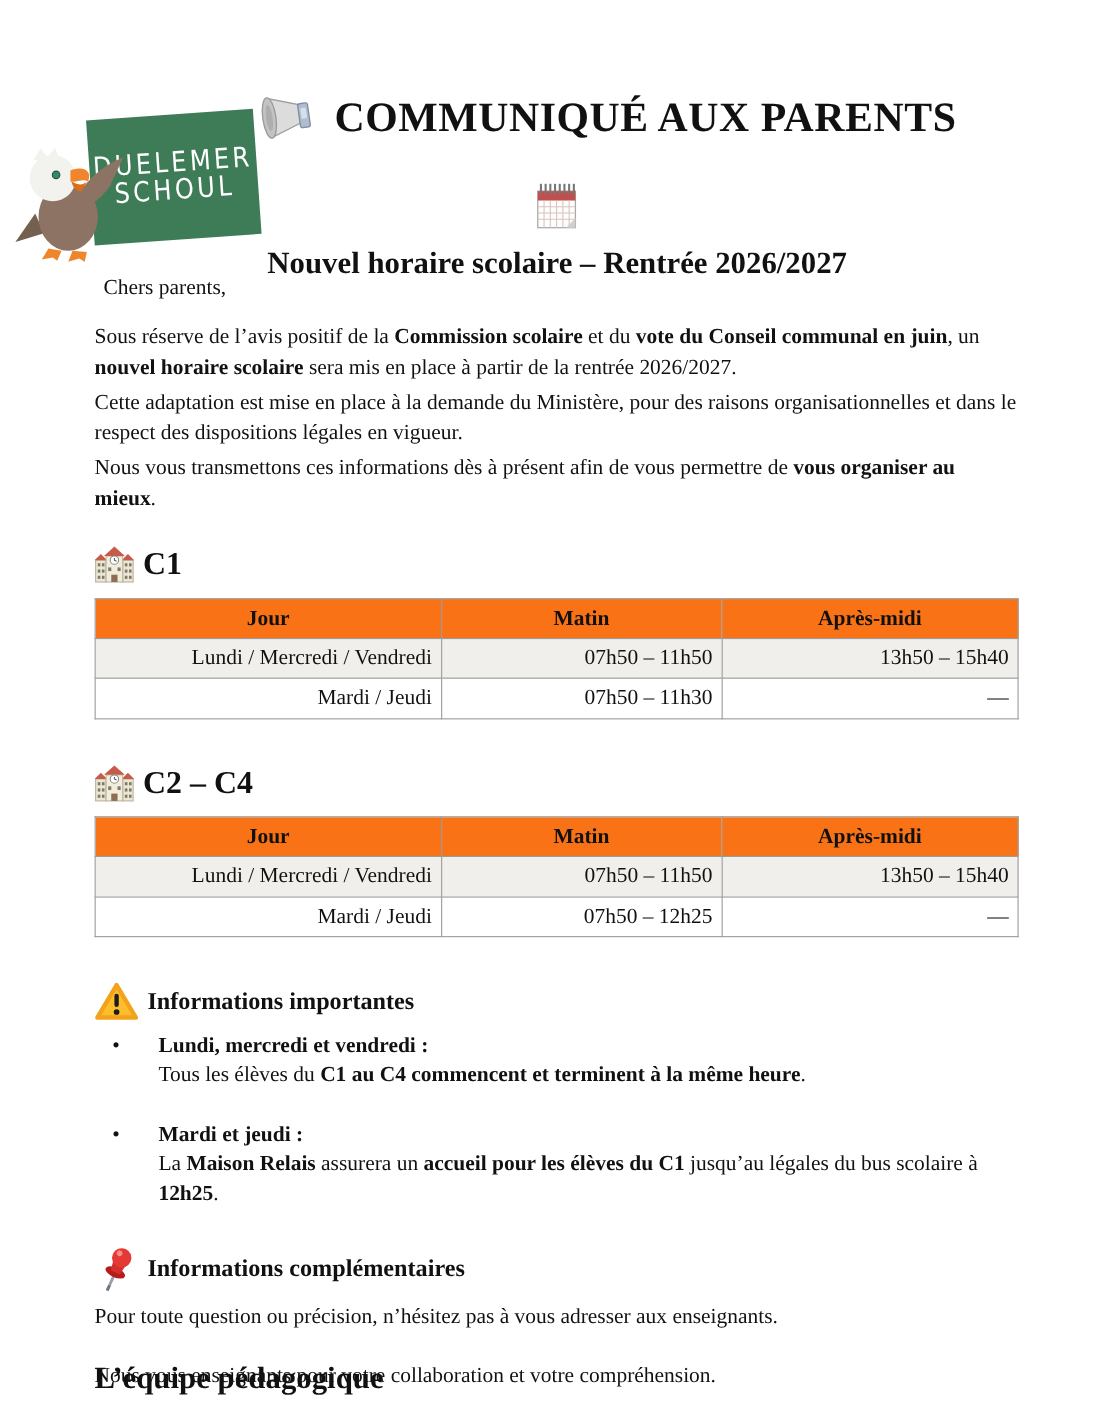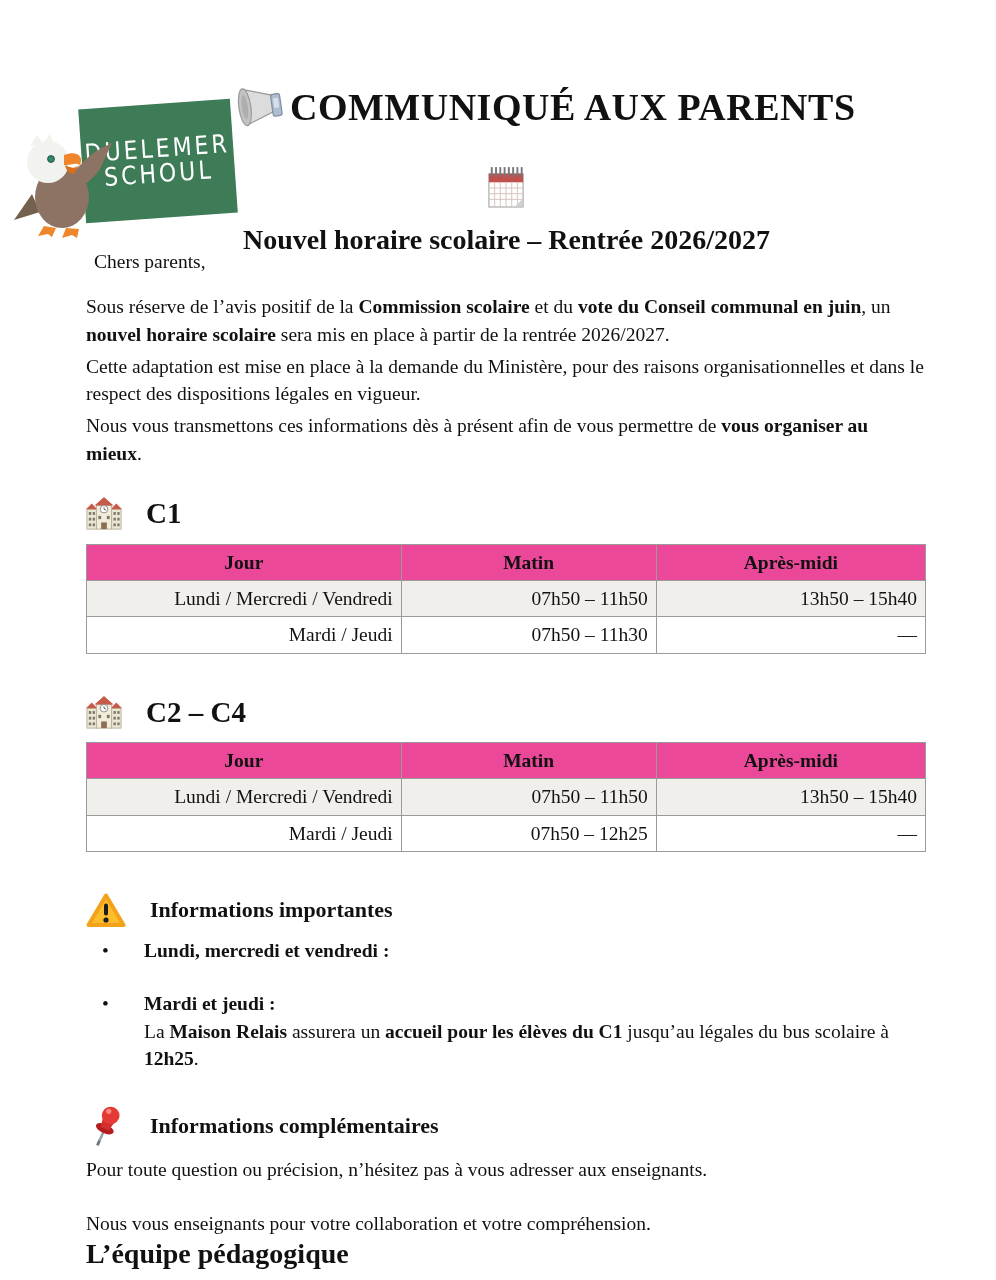--- a/index.html
+++ b/index.html
@@ -19,43 +19,43 @@
     background:var(--board-green,#3E7C58); transform:rotate(-4deg);
     display:flex; flex-direction:column; align-items:center; justify-content:center;
     gap:2px;
   }
   .board span {
     color:#fff; font-family:"DejaVu Sans",sans-serif; font-size:22px;
     letter-spacing:3px; line-height:1.05; transform:scaleY(1.15);
   }
   .eagle-svg { position:absolute; left:0; top:24px; }
 
-  .title-row { position:absolute; left:236px; top:84px; display:flex; align-items:center; gap:4px; }
+  .title-row { position:absolute; left:236px; top:84px; display:flex; align-items:center; gap:18px; }
   .title-row h1 { font-size:38px; font-weight:bold; letter-spacing:.5px; white-space:nowrap; }
   .subtitle-row { position:absolute; left:243px; top:166px; display:flex; align-items:center; gap:14px;flex-direction:column; }
   .subtitle-row h2 { font-size:28px; font-weight:bold; white-space:nowrap; }
 
   
   .content { padding:8px 70px 0 86px; font-size:19.5px; line-height:1.4; }
   .salutation { margin-left:8px; }
   .para { margin-top:18px; }
   .para + .para { margin-top:5px; }
 
-  .section-heading { display:flex; align-items:center; gap:24px; margin-top:26px; }
+  .section-heading { display:flex; align-items:center; gap:8px; margin-top:26px; }
   .section-heading h3 { font-size:29px; font-weight:bold; }
   .section-heading.small h3 { font-size:22px; }
 
   table.schedule {
     width:100%; border-collapse:collapse; margin-top:10px;
     font-size:19.5px;
   }
   table.schedule th, table.schedule td {
     border:1px solid #9b9b9b; padding:4px 8px; height:34px;
   }
-  table.schedule th { font-weight:bold; text-align:center; background:#ec4899; }
+  table.schedule th { font-weight:bold; text-align:center; background:#f97316; }
   table.schedule td { text-align:right; }
   table.schedule tr.shaded td { background:var(--row-shade,#f0efec); }
   table.schedule .col-day { width:37.5%; }
   table.schedule .col-morning { width:30.4%; }
   table.schedule .col-afternoon { width:32.1%; }
 
   .c2-heading { margin-top:38px; }
   .important-heading { margin-top:40px; }
 
   ul.important-list { list-style:none; margin-top:8px; }
@@ -263,20 +263,21 @@
         <path d="M20 3 L37.5 32.5 L2.5 32.5 Z" fill="#fcbe2d" stroke="#f3a21c" stroke-width="4" stroke-linejoin="round"></path>
         <rect x="18" y="11" width="4" height="12" rx="2" fill="#1d1d1d"></rect>
         <circle cx="20" cy="27.5" r="2.6" fill="#1d1d1d"></circle>
       </svg>
       <h3>Informations importantes</h3>
     </div>
 
     <ul class="important-list">
       <li>
         <p class="bullet-lead">Lundi, mercredi et vendredi :</p>
+        <p><span>Tous les élèves du </span><b>C1 au C4 commencent et terminent à la même heure</b><span>.</span></p>
       </li>
       <li>
         <p class="bullet-lead">Mardi et jeudi :</p>
         <p><span>La </span><b>Maison Relais</b><span> assurera un </span><b>accueil pour les élèves du C1</b><span> jusqu’au légales du bus scolaire à </span><b>12h25</b><span>.</span></p>
       </li>
     </ul>
 
     <div class="section-heading small comp-heading">
       <svg width="40" height="44" viewBox="0 0 40 44">
         <g transform="rotate(24 20 22)">

